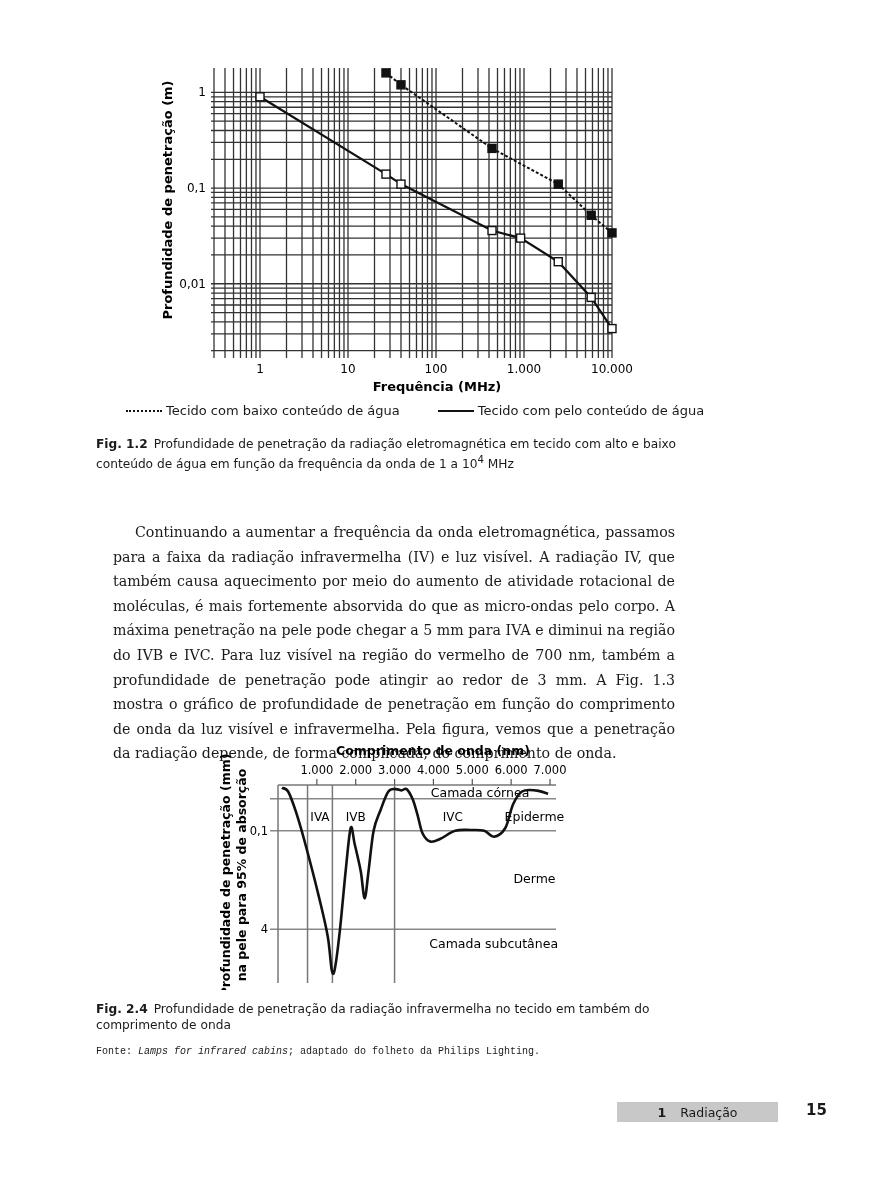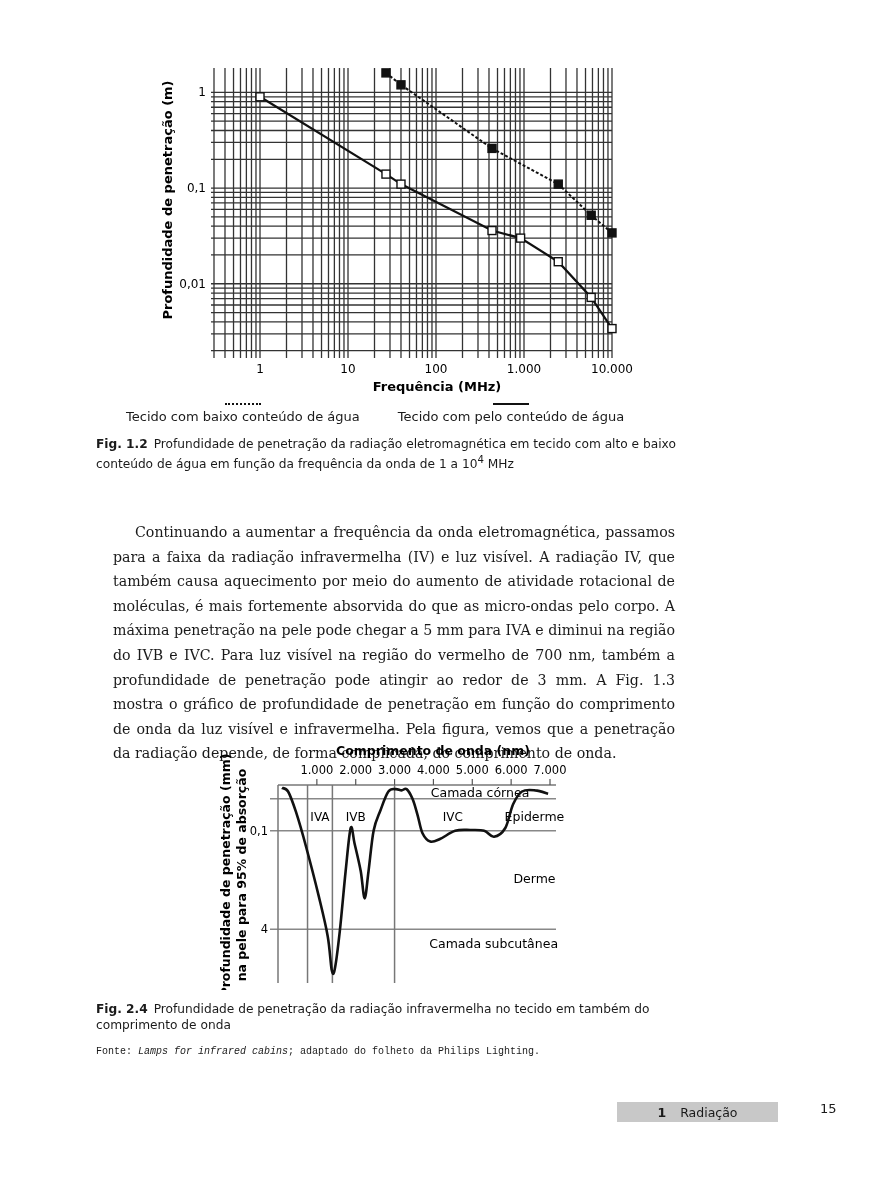--- a/index.html
+++ b/index.html
@@ -2,32 +2,32 @@
 <html><head>
 <meta charset="utf-8">
 <style>
   html, body { margin: 0; padding: 0; background: #ffffff; }
   body { width: 890px; height: 1187px; position: relative; overflow: hidden; color: #1a1a1a; }
   .sans { font-family: "DejaVu Sans", "Liberation Sans", sans-serif; }
   .serif { font-family: "DejaVu Serif", "Liberation Serif", serif; }
   #chart1 { position: absolute; left: 150px; top: 60px; }
   #chart2 { position: absolute; left: 205px; top: 735px; }
   .legend { position: absolute; top: 403px; left: 126px; font-size: 13px; display: flex; gap: 38px; }
-  .legend-item { display: flex; align-items: center; gap: 4px; flex-direction: column; }
+  .legend-item { display: flex; align-items: center; gap: 4px; }
   .legend-dash { display: inline-block; width: 36px; border-top: 2px dotted #111; }
   .legend-solid { display: inline-block; width: 36px; border-top: 2px solid #111; }
   .caption { position: absolute; left: 96px; width: 600px; font-size: 12.2px; line-height: 16px; }
   .caption b { font-weight: bold; margin-right: 6px; }
   .body-text { position: absolute; left: 96px; top: 503px; width: 596px; font-size: 14.2px; line-height: 24.6px; text-align: justify; }
   .body-text p { margin: 17px; text-indent: 22px; }
   .source { position: absolute; left: 96px; top: 1046px; font-size: 10px; font-family: Liberation Mono, monospace; }
   .source i { font-style: italic; }
   .footer-bar { position: absolute; left: 617px; top: 1102px; width: 161px; height: 20px; background: #c8c8c8; font-size: 12.5px; display: flex; align-items: center; justify-content: center; gap: 14px; }
   .footer-bar .num { font-weight: bold; }
-  .page-num { position: absolute; left: 806px; top: 1101px; font-size: 13px; font-weight: normal; margin-left: 14px; }
+  .page-num { position: absolute; left: 806px; top: 1101px; font-size: 15px; font-weight: bold; }
   svg text { font-family: "DejaVu Sans", "Liberation Sans", sans-serif; }
 </style>
 </head>
 <body>
 
 <svg id="chart1" width="500" height="340" xmlns="http://www.w3.org/2000/svg">
   <g id="c1-grid">
       <line x1="64.00000000000001" x2="64.00000000000001" y1="8" y2="298" stroke="#333" stroke-width="1.3"></line>
       <line x1="74.99424060881414" x2="74.99424060881414" y1="8" y2="298" stroke="#333" stroke-width="1.3"></line>
       <line x1="83.52203614555161" x2="83.52203614555161" y1="8" y2="298" stroke="#333" stroke-width="1.3"></line>

